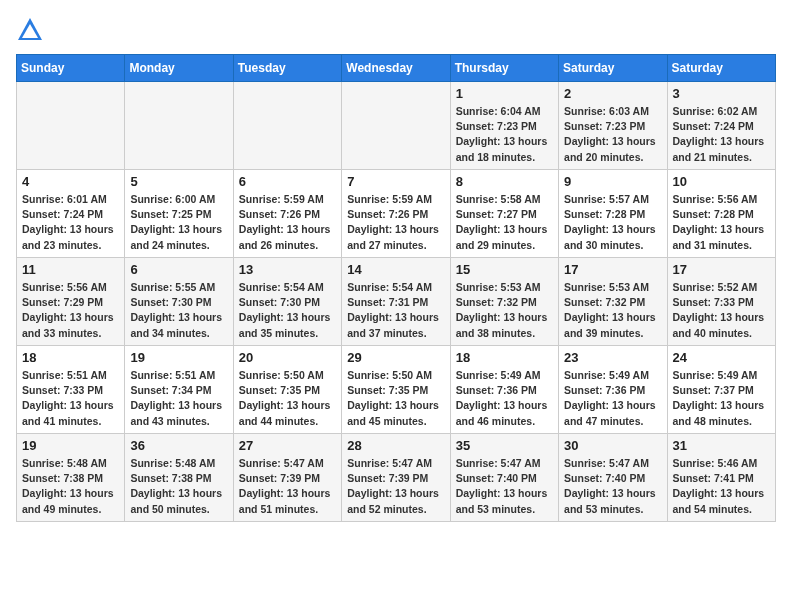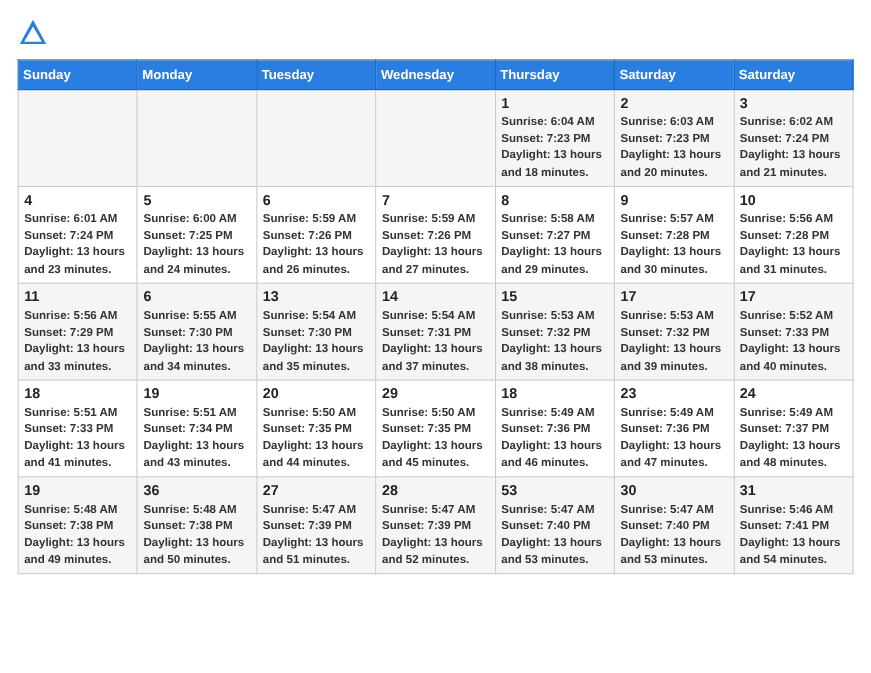--- a/index.html
+++ b/index.html
@@ -250,21 +250,21 @@
         </td>
         <td>
           <span class="day-num">27</span>
           <div class="day-info">Sunrise: 5:47 AM<br>Sunset: 7:39 PM<br>Daylight: 13 hours<br>and 51 minutes.</div>
         </td>
         <td>
           <span class="day-num">28</span>
           <div class="day-info">Sunrise: 5:47 AM<br>Sunset: 7:39 PM<br>Daylight: 13 hours<br>and 52 minutes.</div>
         </td>
         <td>
-          <span class="day-num">53</span>
+          <span class="day-num">35</span>
           <div class="day-info">Sunrise: 5:47 AM<br>Sunset: 7:40 PM<br>Daylight: 13 hours<br>and 53 minutes.</div>
         </td>
         <td>
           <span class="day-num">30</span>
           <div class="day-info">Sunrise: 5:47 AM<br>Sunset: 7:40 PM<br>Daylight: 13 hours<br>and 53 minutes.</div>
         </td>
         <td>
           <span class="day-num">31</span>
           <div class="day-info">Sunrise: 5:46 AM<br>Sunset: 7:41 PM<br>Daylight: 13 hours<br>and 54 minutes.</div>
         </td>

